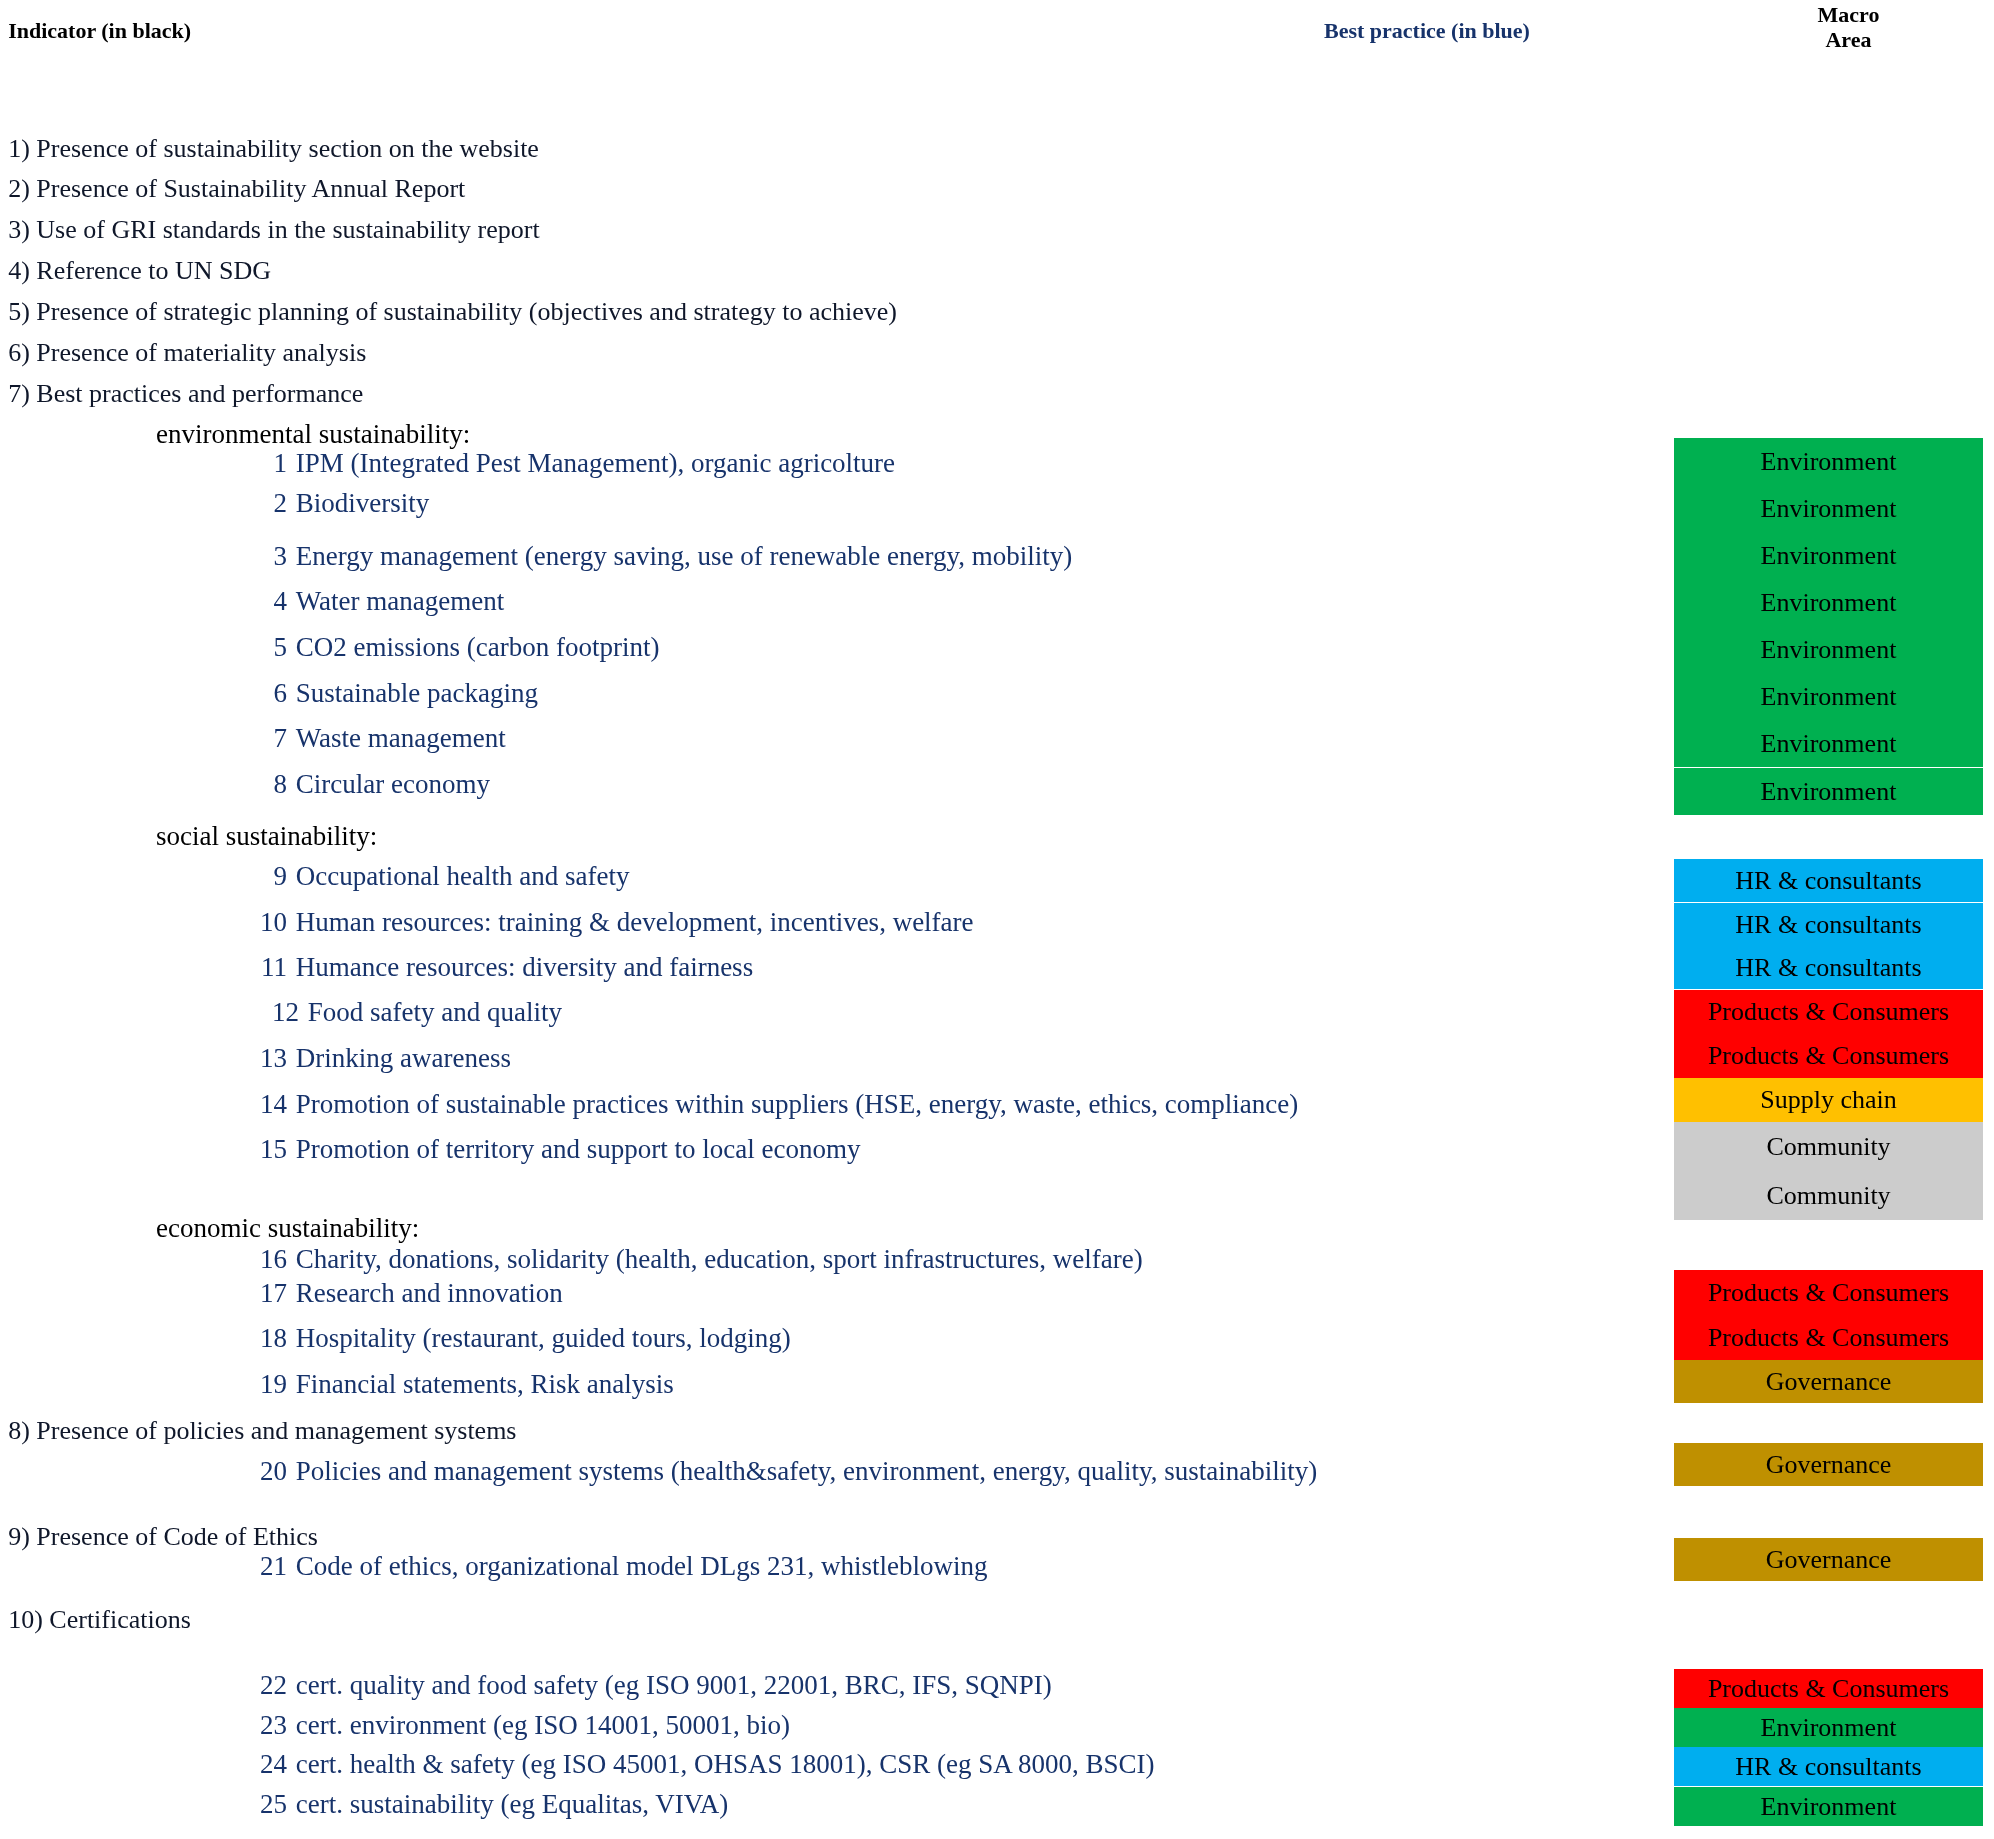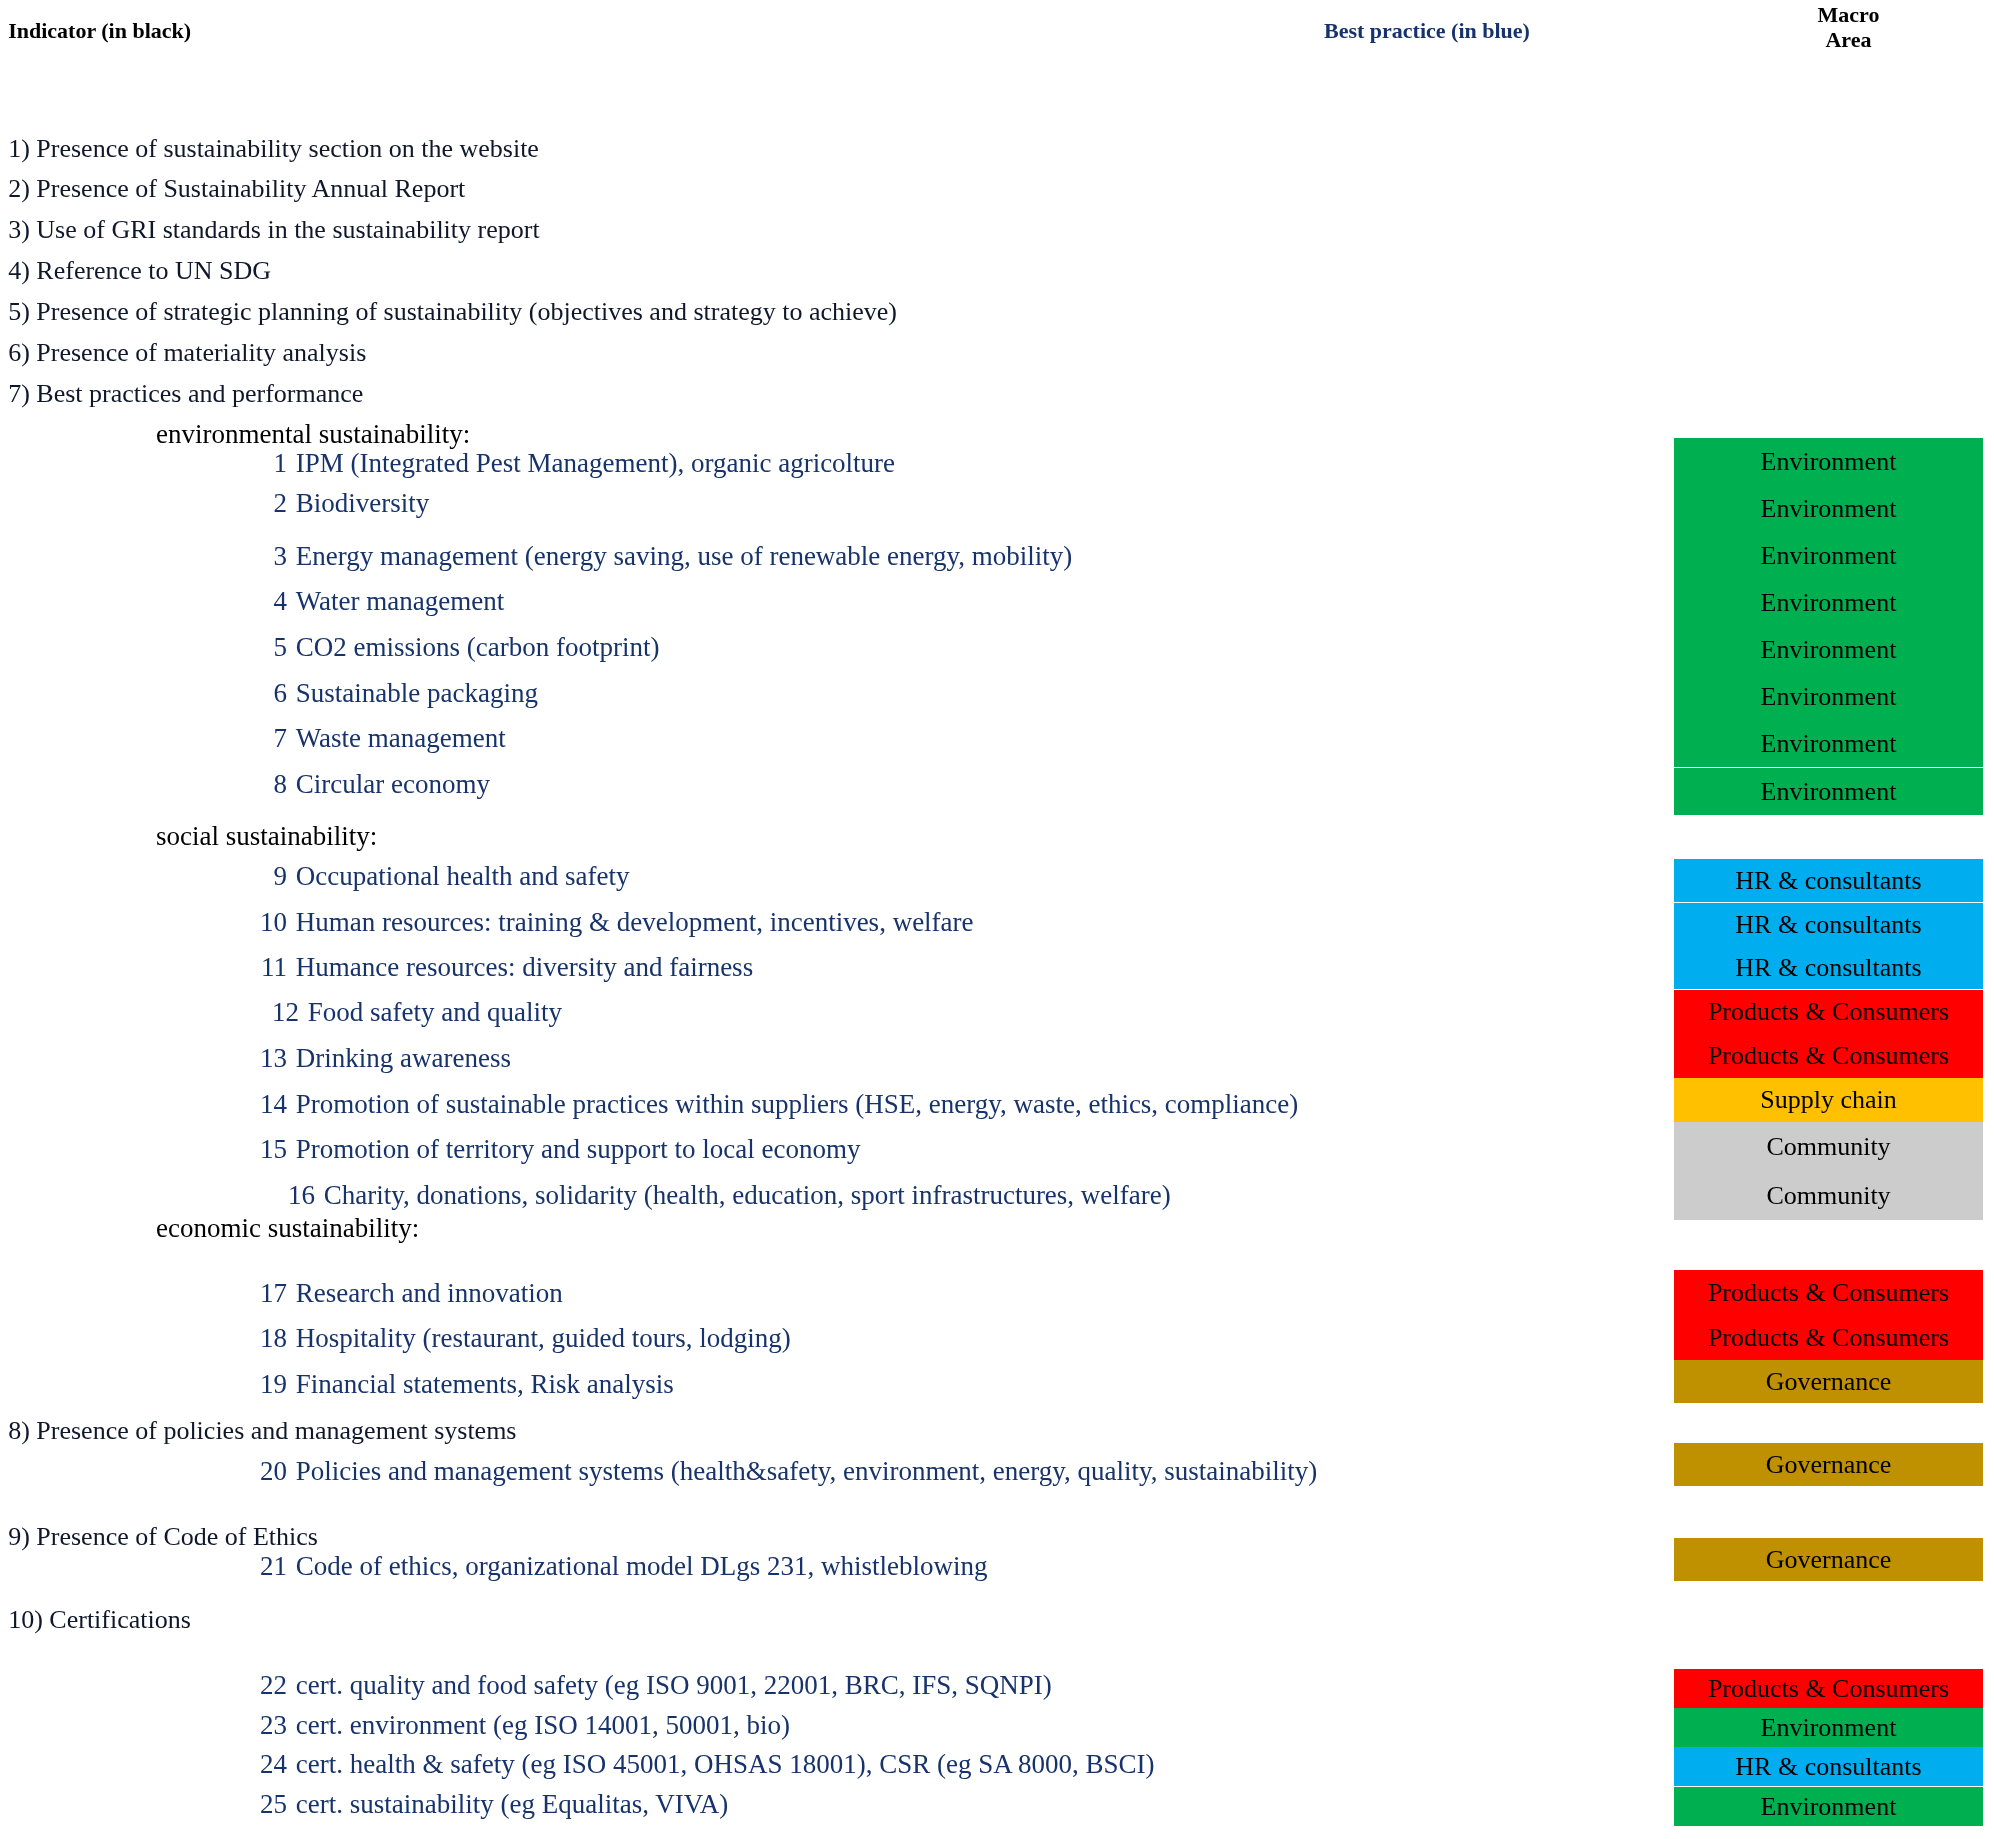--- a/index.html
+++ b/index.html
@@ -140,21 +140,21 @@
       <div class="bp" style="top: 678px;"><span class="num">6</span><span class="txt">Sustainable packaging</span></div>
       <div class="bp" style="top: 723px;"><span class="num">7</span><span class="txt">Waste management</span></div>
       <div class="bp" style="top: 769px;"><span class="num">8</span><span class="txt">Circular economy</span></div>
       <div class="bp" style="top: 861px;"><span class="num">9</span><span class="txt">Occupational health and safety</span></div>
       <div class="bp" style="top: 907px;"><span class="num">10</span><span class="txt">Human resources: training &amp; development, incentives, welfare</span></div>
       <div class="bp" style="top: 952px;"><span class="num">11</span><span class="txt">Humance resources: diversity and fairness</span></div>
       <div class="bp" style="top: 997px; padding-left: 12px;"><span class="num">12</span><span class="txt">Food safety and quality</span></div>
       <div class="bp" style="top: 1043px;"><span class="num">13</span><span class="txt">Drinking awareness</span></div>
       <div class="bp" style="top: 1089px;"><span class="num">14</span><span class="txt">Promotion of sustainable practices within suppliers (HSE, energy, waste, ethics, compliance)</span></div>
       <div class="bp" style="top: 1134px;"><span class="num">15</span><span class="txt">Promotion of territory and support to local economy</span></div>
-      <div class="bp" style="top: 1180px; padding-left: 28px;"><span class="num">16</span><span class="txt">Charity, donations, solidarity (health, education, sport infrastructures, welfare)</span></div>
+      <div class="bp" style="top: 1244px;"><span class="num">16</span><span class="txt">Charity, donations, solidarity (health, education, sport infrastructures, welfare)</span></div>
       <div class="bp" style="top: 1278px;"><span class="num">17</span><span class="txt">Research and innovation</span></div>
       <div class="bp" style="top: 1323px;"><span class="num">18</span><span class="txt">Hospitality (restaurant, guided tours, lodging)</span></div>
       <div class="bp" style="top: 1369px;"><span class="num">19</span><span class="txt">Financial statements, Risk analysis</span></div>
       <div class="bp" style="top: 1456px;"><span class="num">20</span><span class="txt">Policies and management systems (health&amp;safety, environment, energy, quality, sustainability)</span></div>
       <div class="bp" style="top: 1551px;"><span class="num">21</span><span class="txt">Code of ethics, organizational model DLgs 231, whistleblowing</span></div>
       <div class="bp" style="top: 1670px;"><span class="num">22</span><span class="txt">cert. quality and food safety (eg ISO 9001, 22001, BRC, IFS, SQNPI)</span></div>
       <div class="bp" style="top: 1710px;"><span class="num">23</span><span class="txt">cert. environment (eg ISO 14001, 50001, bio)</span></div>
       <div class="bp" style="top: 1749px;"><span class="num">24</span><span class="txt">cert. health &amp; safety (eg ISO 45001, OHSAS 18001), CSR (eg SA 8000, BSCI)</span></div>
       <div class="bp" style="top: 1789px;"><span class="num">25</span><span class="txt">cert. sustainability (eg Equalitas, VIVA)</span></div>
     </div>

